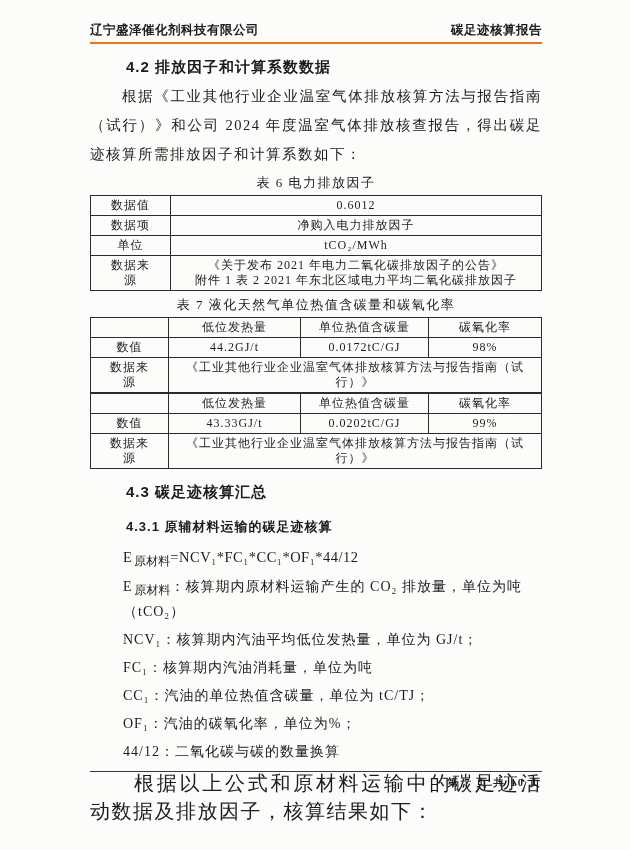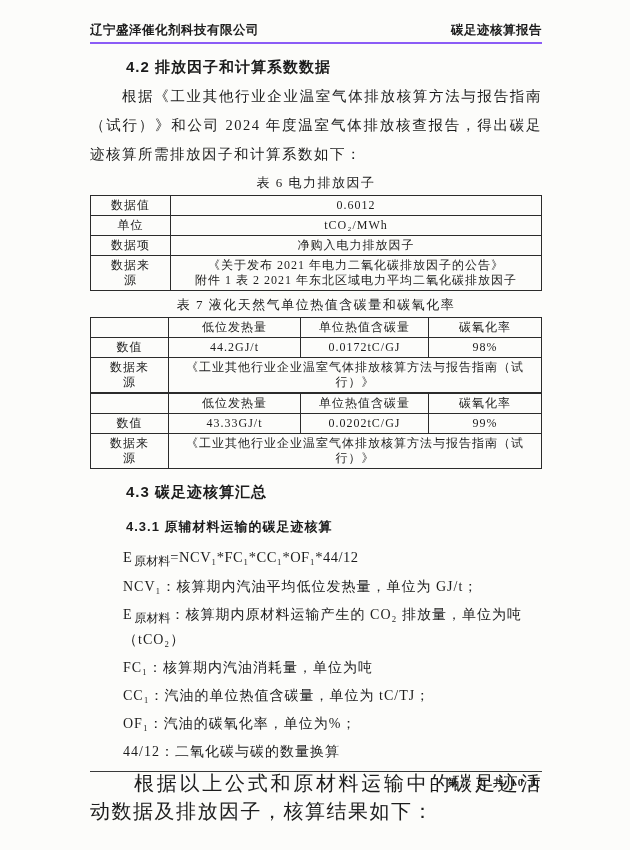--- a/index.html
+++ b/index.html
@@ -21,21 +21,21 @@
     left: 90px;
     right: 88px;
     top: 0;
   }
   
   .doc-header {
     margin-top: 22px;
     display: flex;
     justify-content: space-between;
     align-items: flex-end;
-    border-bottom: 2px solid #8b5cf6;
+    border-bottom: 2px solid #f97316;
     padding-bottom: 3px;
     font-size: 12.5px;
     font-weight: bold;
     letter-spacing: 0.5px;
   }
   
   .h2-heading {
     font-family: "Liberation Sans", "DejaVu Sans", sans-serif;
     font-size: 15px;
     font-weight: bold;
@@ -148,26 +148,26 @@
     <p class="para">根据《工业其他行业企业温室气体排放核算方法与报告指南（试行）》和公司 2024 年度温室气体排放核查报告，得出碳足迹核算所需排放因子和计算系数如下：</p>
 
     <div class="tbl-caption">表 6 电力排放因子</div>
     <table class="kv-table">
       <tbody>
           <tr>
         <td class="col-label">数据值</td>
         <td>0.6012</td>
       </tr>
       <tr>
+        <td class="col-label">数据项</td>
+        <td>净购入电力排放因子</td>
+      </tr>
+      <tr>
         <td class="col-label">单位</td>
         <td>tCO₂/MWh</td>
-      </tr>
-      <tr>
-        <td class="col-label">数据项</td>
-        <td>净购入电力排放因子</td>
       </tr>
       <tr>
         <td class="col-label">数据来源</td>
         <td>
           <span class="src-line">《关于发布 2021 年电力二氧化碳排放因子的公告》</span>
           <span class="src-line">附件 1 表 2 2021 年东北区域电力平均二氧化碳排放因子</span>
         </td>
       </tr>
     </tbody>
       </table>
@@ -216,24 +216,24 @@
       </table>
 
     <div class="h2-heading">4.3 碳足迹核算汇总</div>
     <div class="h3-heading">4.3.1 原辅材料运输的碳足迹核算</div>
 
     <div class="formula-line">
       <span>E</span><span class="sub-cjk">原材料</span><span>=NCV₁*FC₁*CC₁*OF₁*44/12</span>
     </div>
 
     <div class="def-line">
+      <span>E</span><span class="sub-cjk">原材料</span><span>：核算期内原材料运输产生的 CO₂ 排放量，单位为吨（tCO₂）</span>
+    </div>
+    <div class="def-line">
       <span>NCV₁</span><span>：核算期内汽油平均低位发热量，单位为 GJ/t；</span>
-    </div>
-    <div class="def-line">
-      <span>E</span><span class="sub-cjk">原材料</span><span>：核算期内原材料运输产生的 CO₂ 排放量，单位为吨（tCO₂）</span>
     </div>
     <div class="def-line">
       <span>FC₁</span><span>：核算期内汽油消耗量，单位为吨</span>
     </div>
     <div class="def-line">
       <span>CC₁</span><span>：汽油的单位热值含碳量，单位为 tC/TJ；</span>
     </div>
     <div class="def-line">
       <span>OF₁</span><span>：汽油的碳氧化率，单位为%；</span>
     </div>

